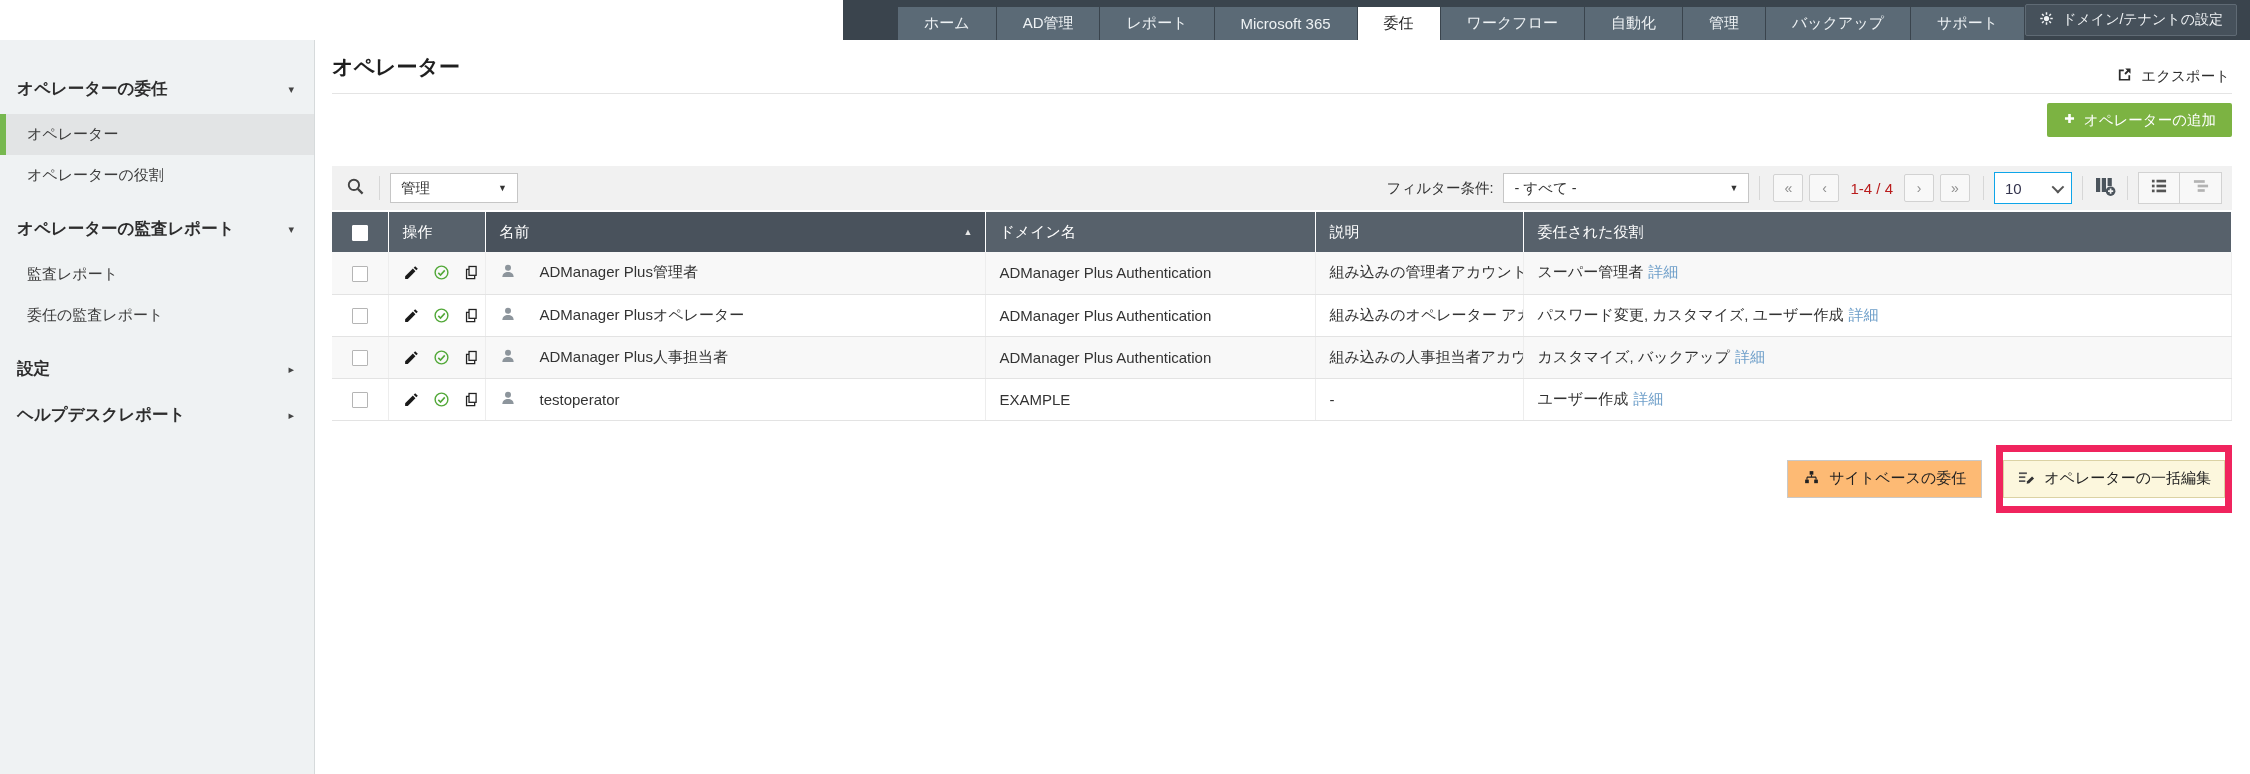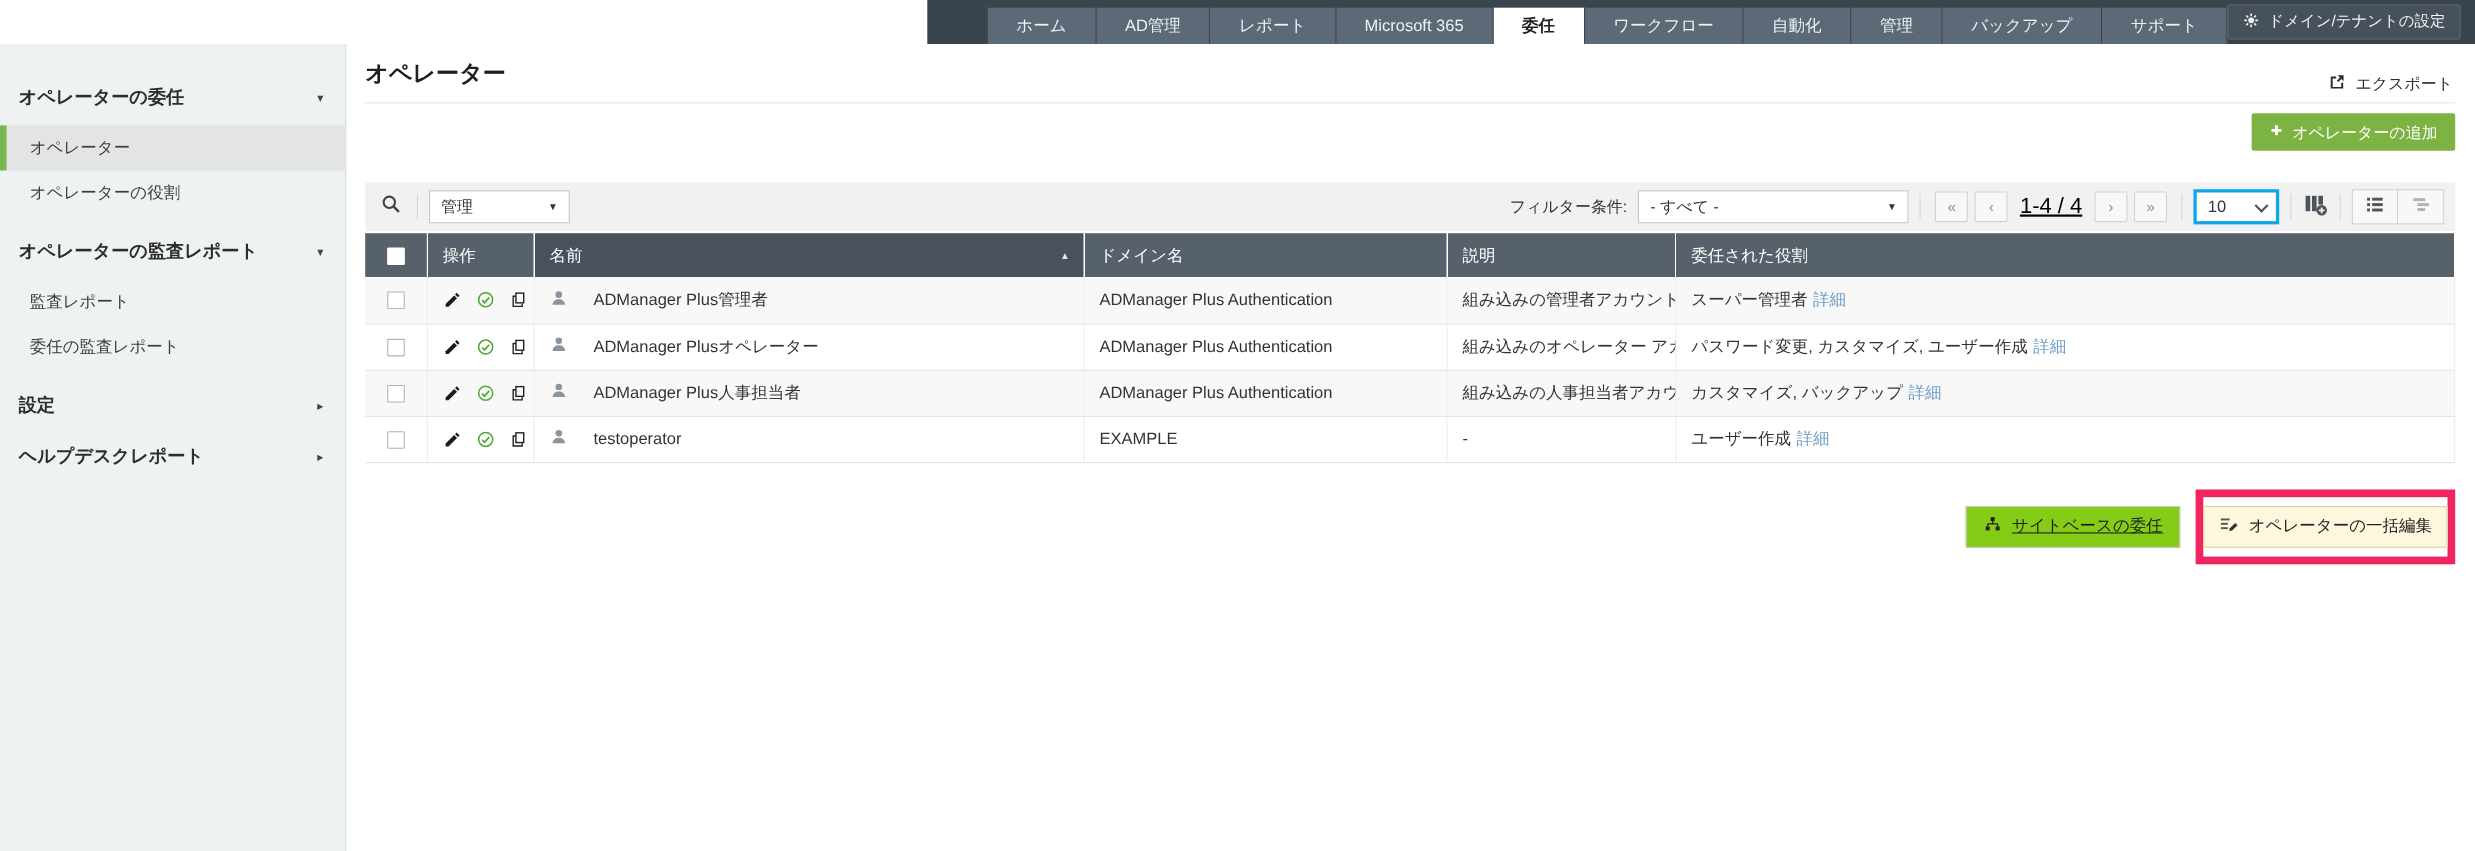--- a/index.html
+++ b/index.html
@@ -5,21 +5,21 @@
   * { margin:0; padding:0; box-sizing:border-box; }
   html,body { width:2250px; height:774px; }
   body { font-family:"Liberation Sans","DejaVu Sans",sans-serif; background:#fff; overflow:hidden; }
   .root { width:2250px; height:774px; display:flex; flex-direction:column;align-items:flex-end; }
 
   
   .topnav { height:40px; background:#3a444d; display:flex; align-items:stretch; flex:0 0 40px; }
   .tabs { display:flex; margin-left:55px; padding-top:7px; }
   .tab { background:#5b6a76; color:#eef2f4; font-size:15px; padding:0 26px; display:flex; align-items:center;
          border-right:1px solid #3a444d; cursor:pointer; white-space:nowrap; }
-  .tab.active { background:#fff; color:#1f1f1f;font-weight:bold; }
+  .tab.active { background:#fff; color:#1f1f1f; }
   .settings-btn { margin-left:auto; align-self:center; margin-right:13px; background:#46515b; border:1px solid #5f6a74;
          color:#f0f3f5; padding:6px 13px; font-size:14px; display:flex; align-items:center; gap:8px; border-radius:2px; cursor:pointer; }
   .settings-btn svg { width:15px; height:15px; }
 
   
   .layout { flex:1; display:flex; min-height:0; }
   .sidebar { width:315px; flex:0 0 315px; background:#eff2f3; border-right:1px solid #d6dadb; padding-top:26px; }
   .sb-group-header { display:flex; justify-content:space-between; align-items:center; padding:12px 20px 12px 17px;
          font-size:16.5px; font-weight:700; color:#2d2d2d; cursor:pointer; }
   .sb-arrow { font-size:11px; color:#444; }
@@ -50,22 +50,22 @@
   .search-btn svg { width:19px; height:19px; }
   .fake-select { background:#fff; border:1px solid #c6c6c6; height:30px; display:flex; align-items:center;
          justify-content:space-between; padding:0 10px; font-size:14.5px; color:#333; cursor:pointer; }
   .fake-select .caret { font-size:9px; color:#333; margin-left:12px; }
   .sel-category { width:128px; }
   .sel-filter { width:246px; }
   .tb-right { margin-left:auto; display:flex; align-items:center; }
   .tb-label { font-size:14.5px; color:#333; margin-right:10px; }
   .pg-btn { width:30px; height:28px; background:#f8f8f8; border:1px solid #d2d2d2; border-radius:2px; color:#8e8e8e;
          font-size:14px; display:flex; align-items:center; justify-content:center; cursor:pointer; margin:0 3px; }
-  .pg-range { font-size:20px; color:#000000; margin:0 8px; white-space:nowrap;text-decoration:underline; }
-  .size-select { width:78px; height:32px; background:#fff; border:3px solid #0ea5e9; display:flex; align-items:center;
+  .pg-range { font-size:15px; color:#b91c1c; margin:0 8px; white-space:nowrap; }
+  .size-select { width:78px; height:32px; background:#fff; border:1px solid #0ea5e9; display:flex; align-items:center;
          justify-content:space-between; padding:0 10px; font-size:15px; color:#33334d; cursor:pointer; }
   .chev { width:9px; height:9px; border-right:2px solid #555; border-bottom:2px solid #555; transform:rotate(45deg) translateY(-2px); }
   .icon-btn { display:flex; align-items:center; justify-content:center; cursor:pointer; }
   .col-btn svg { width:24px; height:24px; }
   .view-toggle { display:flex; }
   .view-btn { width:42px; height:32px; background:#f8f8f8; border:1px solid #d2d2d2; display:flex; align-items:center;
          justify-content:center; cursor:pointer; }
   .view-btn + .view-btn { border-left:none; }
   .view-btn svg { width:20px; height:20px; }
 
@@ -85,22 +85,22 @@
   th .chk { border-color:#fff; }
   .cell-center { text-align:center; }
   .act-icons { display:flex; gap:13px; align-items:center; }
   .act-icons .icon-btn svg { width:17px; height:17px; }
   .name-cell { display:flex; align-items:center; gap:24px; }
   .name-cell svg { width:16px; height:16px; flex:0 0 16px; }
   .detail-link { color:#6d9ec9; cursor:pointer; margin-left:5px; }
 
   
   .footer-actions { display:flex; justify-content:flex-end; align-items:center; margin-top:24px; }
-  .site-btn { background:#84cc16; border:1px solid #c9c9c9; height:38px; padding:0 15px; font-size:15px; color:#222;
-       display:flex; align-items:center; gap:9px; cursor:pointer;text-decoration:underline; }
+  .site-btn { background:#fdba74; border:1px solid #c9c9c9; height:38px; padding:0 15px; font-size:15px; color:#222;
+       display:flex; align-items:center; gap:9px; cursor:pointer; }
   .site-btn svg { width:17px; height:17px; }
   .hl-frame { border:7px solid #f0245e; padding:8px 0; margin-left:14px; background:#fff; }
   .bulk-btn { background:#fcf7dd; border:1px solid #dbd2a4; height:38px; padding:0 13px; font-size:15px; color:#222;
        display:flex; align-items:center; gap:8px; cursor:pointer; }
   .bulk-btn svg { width:19px; height:19px; }
 </style>
 </head>
 <body>
 
 <div class="root">

